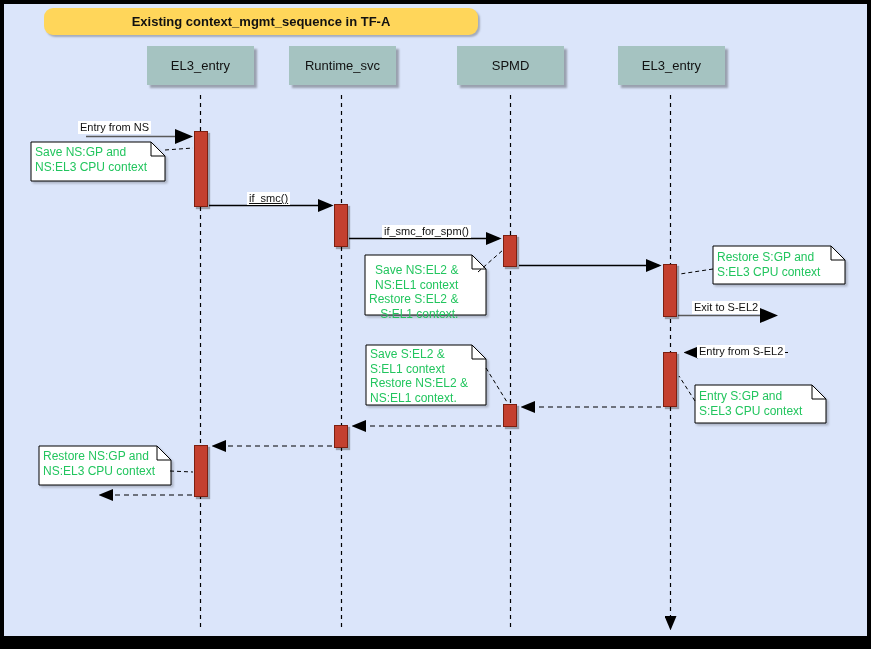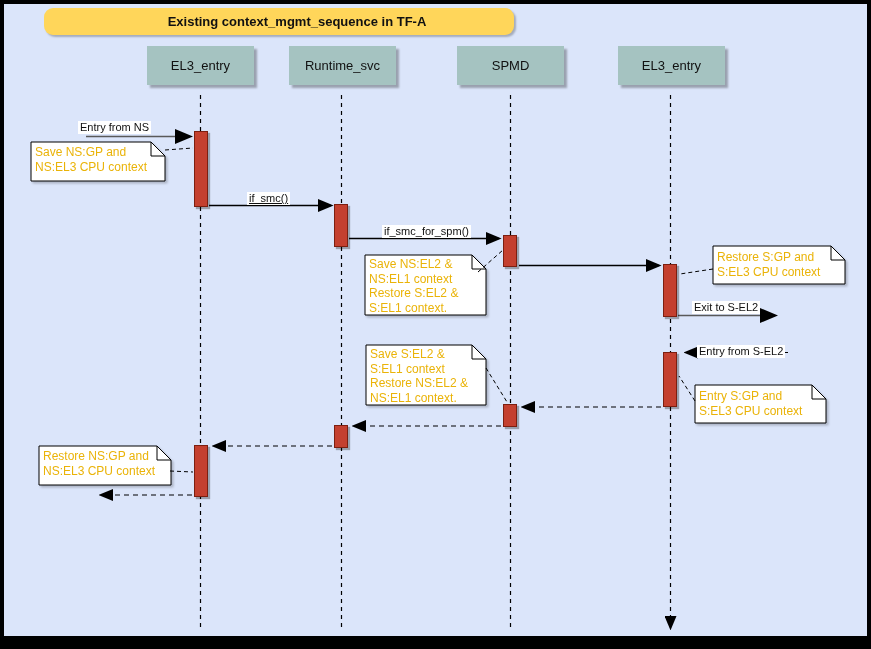--- a/index.html
+++ b/index.html
@@ -11,40 +11,39 @@
   .canvas {
     position:absolute; left:4px; top:4px; width:863px; height:632px;
     background:#dbe5fa;
   }
   .title-box {
     position:absolute; left:44px; top:8px; width:434px; height:27px;
     background:#ffd65a; border-radius:9px;
     display:flex; align-items:center; justify-content:center;
     font-size:13px; font-weight:bold; color:#111;
     box-shadow:2px 2px 2px rgba(0,0,0,0.25);
-    padding-left:36px;
   }
   .lifeline-header {
     position:absolute; top:46px; width:107px; height:39px;
     background:#a5c3c1;
     display:flex; align-items:center; justify-content:center;
     font-size:13px; color:#111;
     box-shadow:3px 3px 2px rgba(0,0,0,0.3);
   }
   .activation-bar {
     position:absolute; width:12px;
     background:#c4402f; border:1px solid #7c1f10;
     box-shadow:2px 2px 1px rgba(0,0,0,0.3);
   }
   .msg-label {
     position:absolute; font-size:11px; color:#111;
     background:#ffffff; padding:0 2px; white-space:nowrap; line-height:13px;
   }
   .note-text {
-    position:absolute; font-size:12px; line-height:14.5px; color:#eab308;
+    position:absolute; font-size:12px; line-height:14.5px; color:#22c55e;
     white-space:pre-line;
   }
   svg.overlay { position:absolute; left:0; top:0; }
   .note-shape { filter: drop-shadow(2px 2px 1px rgba(0,0,0,0.22)); }
 </style>
 </head>
 <body>
 
 <div class="frame">
   <div class="canvas"></div>
@@ -133,21 +132,21 @@
   <div class="activation-bar" style="left:194px; top:445px; height:50px;"></div>
 
   <div class="msg-label" style="left:78px; top:121px;">Entry from NS</div>
   <div class="msg-label" style="left:247px; top:192px;text-decoration:underline;">if_smc()</div>
   <div class="msg-label" style="left:382px; top:225px;">if_smc_for_spm()</div>
   <div class="msg-label" style="left:692px; top:301px;">Exit to S-EL2</div>
   <div class="msg-label" style="left:697px; top:345px;">Entry from S-EL2</div>
 
   <div class="note-text" style="left:35px; top:145px;">Save NS:GP and
 NS:EL3 CPU context</div>
-  <div class="note-text" style="left:369px; top:257px;">Save NS:EL2 &amp;
+  <div class="note-text" style="left:369px; top:263px;text-align:right;">Save NS:EL2 &amp;
 NS:EL1 context
 Restore S:EL2 &amp;
 S:EL1 context.</div>
   <div class="note-text" style="left:717px; top:250px;">Restore S:GP and
 S:EL3 CPU context</div>
   <div class="note-text" style="left:370px; top:347px;">Save S:EL2 &amp;
 S:EL1 context
 Restore NS:EL2 &amp;
 NS:EL1 context.</div>
   <div class="note-text" style="left:699px; top:389px;">Entry S:GP and

